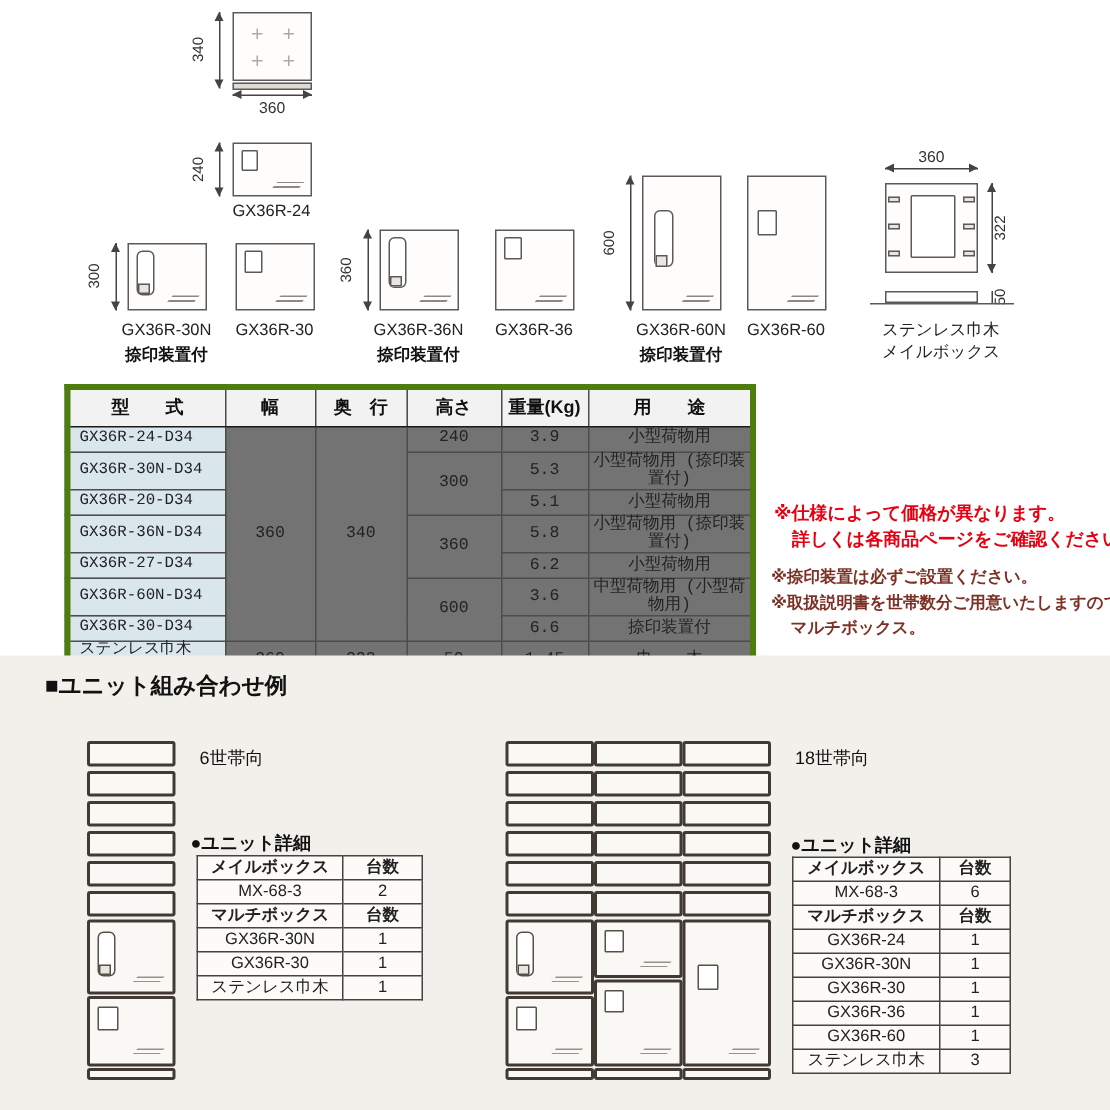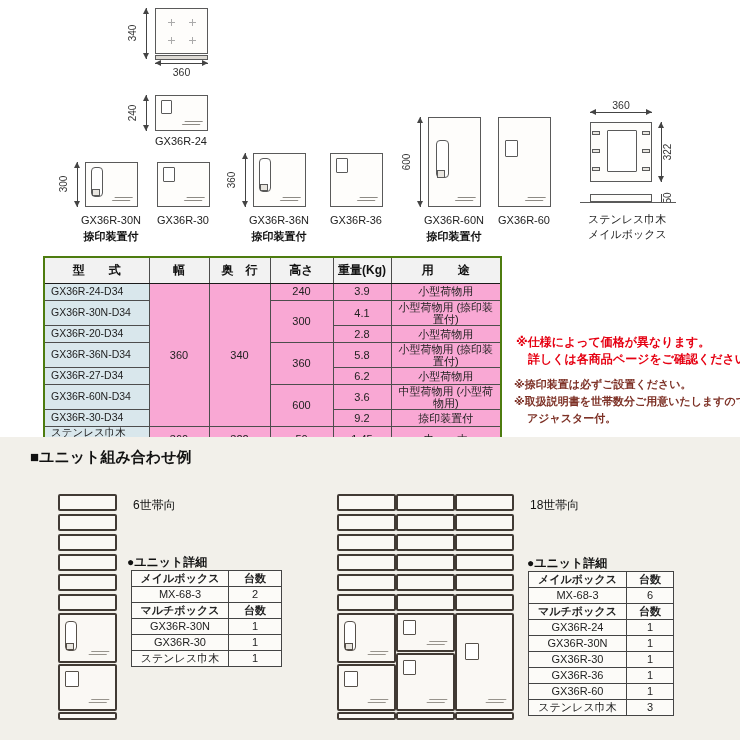--- a/index.html
+++ b/index.html
@@ -38,27 +38,27 @@
 
   .vlabel { position:absolute; width:26px; height:12px; font-size:10px; color:#333;
     text-align:center; line-height:12px; transform:rotate(-90deg); white-space:nowrap; }
   .hlabel { position:absolute; font-size:10.5px; color:#333; text-align:center; white-space:nowrap; }
   .mlabel { position:absolute; font-size:11px; color:#222; text-align:center; white-space:nowrap; }
   .mnote  { position:absolute; font-size:11px; font-weight:bold; color:#111; text-align:center; white-space:nowrap; }
   .gline  { position:absolute; height:1px; background:#5a5a5a; }
 
   
   table.spec { position:absolute; left:43px; top:256px; width:457px;
-    border-collapse:collapse; table-layout:fixed; background:#f9a8d4;
-    border:2px solid #4d7c0f; }
+    border-collapse:collapse; table-layout:fixed; background:#737373;
+    border:4px solid #4d7c0f; }
   table.spec th, table.spec td { border:1px solid #4d4d4d; text-align:center;
     font-size:11px; line-height:1.1; padding:0 2px; }
   table.spec th { height:26px; background:#f2f2f2; font-size:12px; font-weight:bold; color:#111;
     border-bottom:1.5px solid #1a1a1a; }
-  table.spec td { height:17px; color:#222; }
+  table.spec td { height:17px; color:#222;font-family:Liberation Mono, monospace; }
   table.spec td.model { background:#d9e7ec; text-align:left; padding-left:6px; font-size:10.5px; }
 
   
   .note-red { position:absolute; font-size:12px; font-weight:bold; color:#e60012; white-space:nowrap; }
   .note-dark{ position:absolute; font-size:11px; font-weight:bold; color:#7d3126; white-space:nowrap; }
 
   
   .section { position:absolute; left:0; top:437px; width:740px; height:303px; background:#f2f0ea; }
   .sec-title { position:absolute; left:30px; top:448px; font-size:15px; font-weight:bold; color:#111; }
   .unit-col { position:absolute; }
@@ -189,26 +189,26 @@
     <td class="model">GX36R-24-D34</td>
     <td rowspan="7">360</td>
     <td rowspan="7">340</td>
     <td>240</td>
     <td>3.9</td>
     <td>小型荷物用</td>
   </tr>
   <tr>
     <td class="model">GX36R-30N-D34</td>
     <td rowspan="2">300</td>
-    <td>4.1</td>
+    <td>5.3</td>
     <td>小型荷物用 (捺印装置付)</td>
   </tr>
   <tr>
     <td class="model">GX36R-20-D34</td>
-    <td>2.8</td>
+    <td>5.1</td>
     <td>小型荷物用</td>
   </tr>
   <tr>
     <td class="model">GX36R-36N-D34</td>
     <td rowspan="2">360</td>
     <td>5.8</td>
     <td>小型荷物用 (捺印装置付)</td>
   </tr>
   <tr>
     <td class="model">GX36R-27-D34</td>
@@ -216,39 +216,39 @@
     <td>小型荷物用</td>
   </tr>
   <tr>
     <td class="model">GX36R-60N-D34</td>
     <td rowspan="2">600</td>
     <td>3.6</td>
     <td>中型荷物用 (小型荷物用)</td>
   </tr>
   <tr>
     <td class="model">GX36R-30-D34</td>
-    <td>9.2</td>
+    <td>6.6</td>
     <td>捺印装置付</td>
   </tr>
   <tr>
     <td class="model">ステンレス巾木(D34用)</td>
     <td>360</td>
     <td>322</td>
     <td>50</td>
     <td>1.45</td>
     <td>巾　　木</td>
   </tr>
 </tbody>
   </table>
 
 <div class="note-red" style="left:516px;top:334px;">※仕様によって価格が異なります。</div>
 <div class="note-red" style="left:528px;top:351px;">詳しくは各商品ページをご確認ください。</div>
 <div class="note-dark" style="left:514px;top:377px;">※捺印装置は必ずご設置ください。</div>
 <div class="note-dark" style="left:514px;top:394px;">※取扱説明書を世帯数分ご用意いたしますので、</div>
-<div class="note-dark" style="left:527px;top:411px;">アジャスター付。</div>
+<div class="note-dark" style="left:527px;top:411px;">マルチボックス。</div>
 
 <div class="section"></div>
 <div class="sec-title">■ユニット組み合わせ例</div>
 
 <div class="unit-col" style="left:58px;top:494px;width:59px;height:226px;">
   <div class="slot" style="left:0;top:0;width:59px;height:17px;"></div>
   <div class="slot" style="left:0;top:20px;width:59px;height:17px;"></div>
   <div class="slot" style="left:0;top:40px;width:59px;height:17px;"></div>
   <div class="slot" style="left:0;top:60px;width:59px;height:17px;"></div>
   <div class="slot" style="left:0;top:80px;width:59px;height:17px;"></div>

